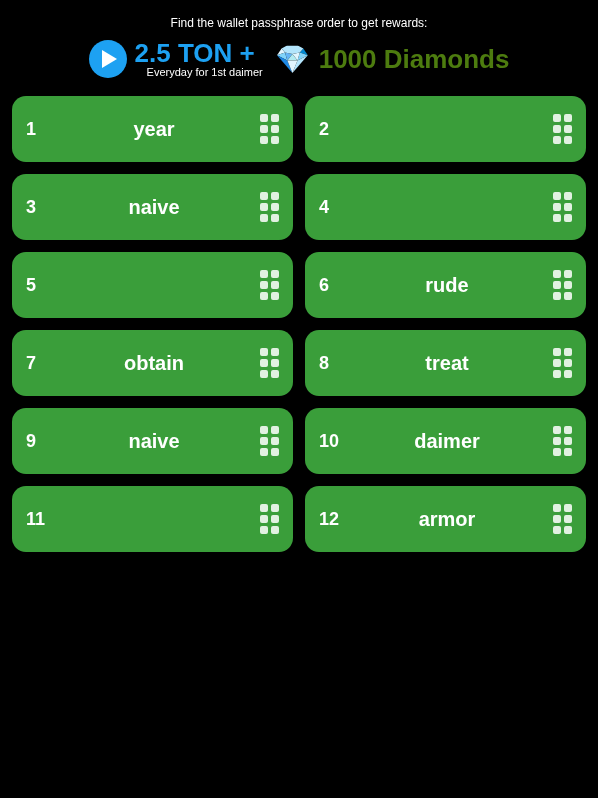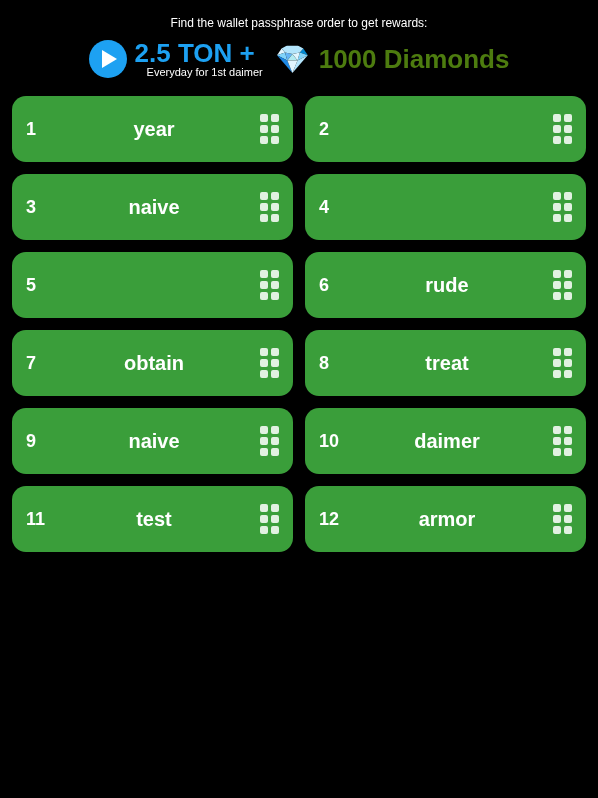--- a/index.html
+++ b/index.html
@@ -274,21 +274,20 @@
         <span></span>
         <span></span>
         <span></span>
         <span></span>
         <span></span>
         <span></span>
       </div>
     </div>
     <div class="word-card">
       <span class="card-number">11</span>
-      <span class="card-word">test</span>
       <div class="drag-dots">
         <span></span>
         <span></span>
         <span></span>
         <span></span>
         <span></span>
         <span></span>
       </div>
     </div>
     <div class="word-card">

